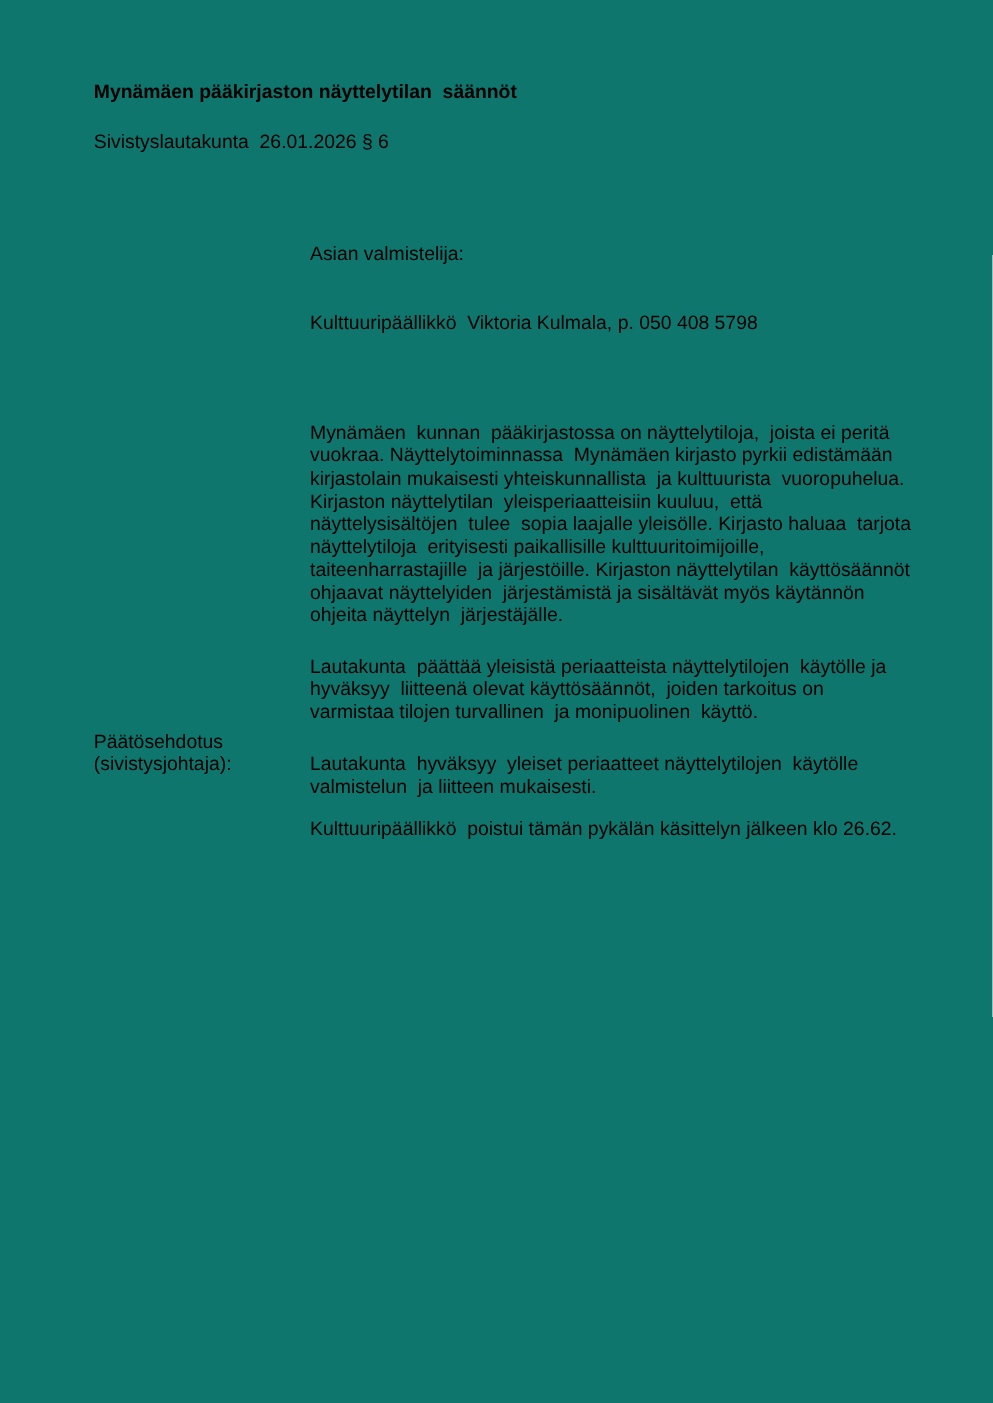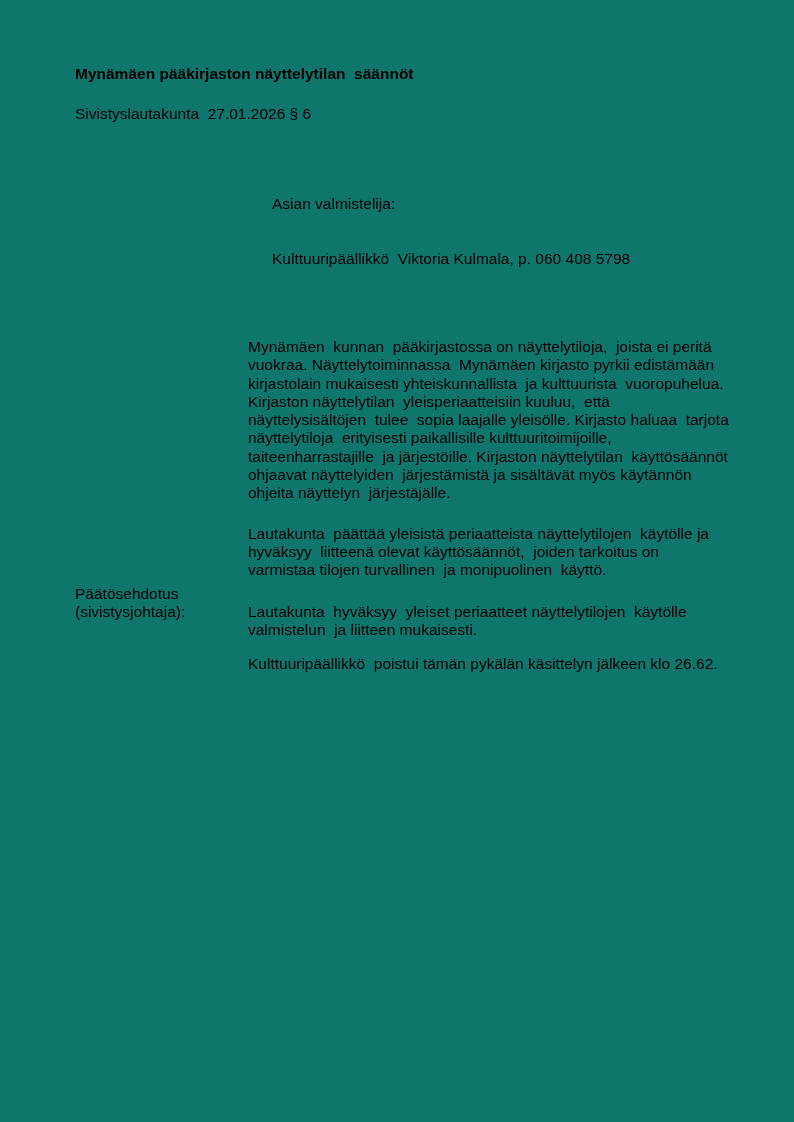--- a/index.html
+++ b/index.html
@@ -35,44 +35,44 @@
     margin-left: 75px;
   }
   .label-col {
     width: 173px;
     flex: 0 0 173px;
     white-space: pre;
   }
   .content-col {
     white-space: pre;
   }
-  .row-preparer { margin-top: 35px; gap: 24px; }
+  .row-preparer { margin-top: 35px; }
   .row-para1    { margin-top: 33px; }
   .row-para2    { margin-top: 22px; }
   .row-proposal { margin-top: 5px; }
   .row-proposal .content-col { padding-top: 18.3px; }
   .row-decision { margin-top: 20px; }
   .row-note     { margin-top: 16px; }
 </style>
 </head>
 <body>
 
 <div class="page">
 
   <h1 class="title">Mynämäen pääkirjaston näyttelytilan  säännöt</h1>
 
   <div class="meta">
-    <div class="pre">Sivistyslautakunta  27.01.2026 § 6</div>
+    <div class="pre">Sivistyslautakunta  26.01.2026 § 6</div>
   </div>
 
   <div class="row row-preparer">
     <div class="label-col"></div>
     <div class="content-col">
       <div>Asian valmistelija:</div>
-      <div>Kulttuuripäällikkö  Viktoria Kulmala, p. 060 408 5798</div>
+      <div>Kulttuuripäällikkö  Viktoria Kulmala, p. 050 408 5798</div>
     </div>
   </div>
 
   <div class="row row-para1">
     <div class="label-col"></div>
     <div class="content-col">Mynämäen  kunnan  pääkirjastossa on näyttelytiloja,  joista ei peritä
 vuokraa. Näyttelytoiminnassa  Mynämäen kirjasto pyrkii edistämään
 kirjastolain mukaisesti yhteiskunnallista  ja kulttuurista  vuoropuhelua.
 Kirjaston näyttelytilan  yleisperiaatteisiin kuuluu,  että
 näyttelysisältöjen  tulee  sopia laajalle yleisölle. Kirjasto haluaa  tarjota

